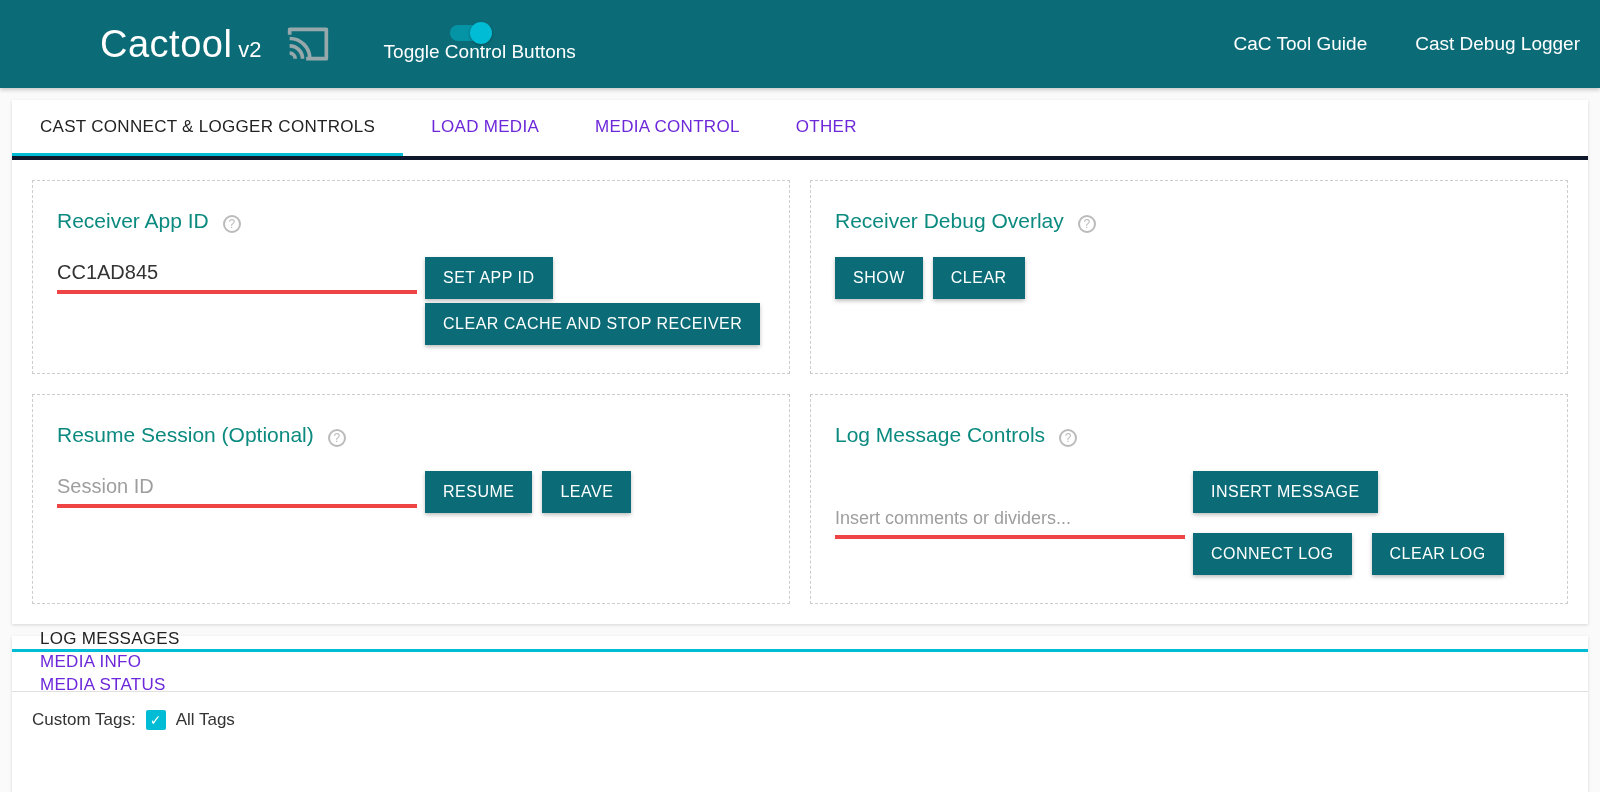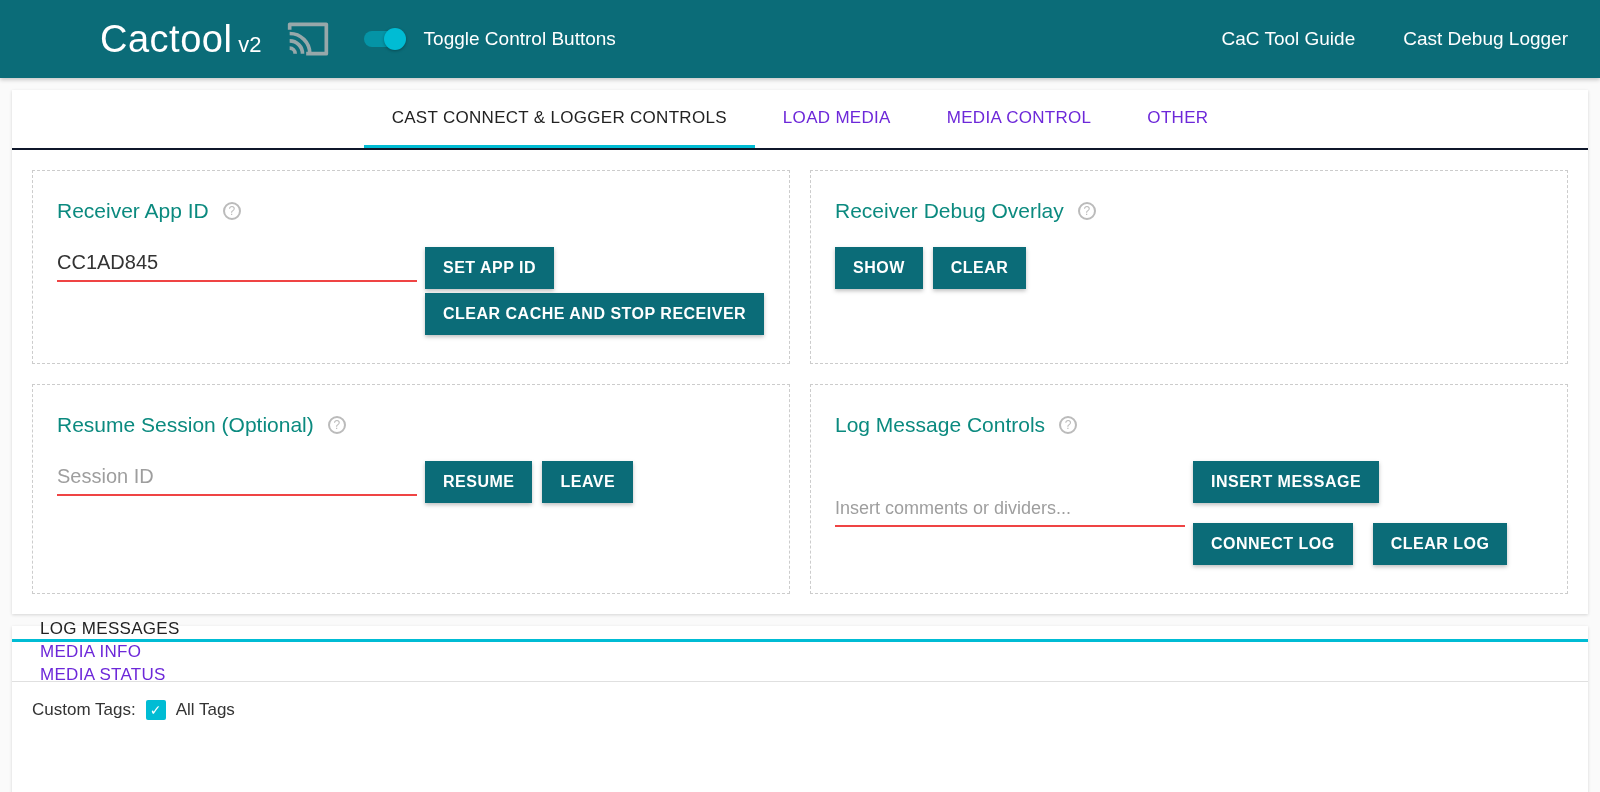--- a/index.html
+++ b/index.html
@@ -4,41 +4,42 @@
 <style>
   * { box-sizing: border-box; margin: 0; padding: 0; }
   body {
     font-family: "Helvetica Neue", Arial, sans-serif;
     background: #fafafa;
     color: #333;
     width: 1600px;
   }
   .header {
     background: #0b6c78;
-    height: 78px;
+    height: 88px;
     display: flex;
     align-items: center;
-    padding: 0 32px 0 100px;
+    padding: 0 20px 0 100px;
     box-shadow: 0 2px 4px rgba(0,0,0,0.2);
   }
   .logo {
     display: flex;
     align-items: baseline;
     color: #fff;
   }
   .logo-main { font-size: 38px; font-weight: 400; letter-spacing: 0.5px; }
   .logo-sub { font-size: 22px; margin-left: 6px; }
   .cast-icon {
     width: 56px; height: 44px;
     margin-left: 18px;
     margin-right: 20px;
   }
   .toggle-wrap {
     display: flex; align-items: center;
     margin-left: 8px;
+    flex-direction: column;
   }
   .toggle {
     width: 40px; height: 16px;
     background: rgba(0,188,212,0.5);
     border-radius: 10px;
     position: relative;
     cursor: pointer;
   }
   .toggle-knob {
     width: 22px; height: 22px;
@@ -60,22 +61,21 @@
     margin-left: 48px;
     cursor: pointer;
   }
   .panel {
     background: #fff;
     margin: 12px;
     box-shadow: 0 1px 3px rgba(0,0,0,0.15);
   }
   .tabs {
     display: flex;
-    justify-content: center;
-    border-bottom: 2px solid #0f172a;
+    border-bottom: 4px solid #0f172a;
     height: 60px;
   }
   .tab {
     padding: 0 28px;
     display: flex;
     align-items: center;
     font-size: 17px;
     letter-spacing: 0.3px;
     color: #6d28d9;
     cursor: pointer;
@@ -97,21 +97,21 @@
     padding: 28px 24px;
     min-height: 160px;
     position: relative;
   }
   .card-title {
     color: #0b8a7f;
     font-size: 21px;
     font-weight: 400;
     margin-bottom: 24px;
     display: flex;
-    align-items: center;
+    align-items: flex-end;
   }
   .help-icon {
     width: 18px; height: 18px;
     border: 2px solid #bbb;
     border-radius: 50%;
     color: #bbb;
     font-size: 12px;
     display: inline-flex;
     align-items: center; justify-content: center;
     margin-left: 14px;
@@ -124,35 +124,35 @@
   .input-wrap { flex: 0 0 360px; }
   .input-label {
     color: #00bcd4;
     font-size: 14px;
     margin-bottom: 2px;
     display: block;
   }
   .text-input {
     width: 100%;
     border: none;
-    border-bottom: 2px solid #ef4444;
+    border-bottom: 4px solid #ef4444;
     font-size: 20px;
     padding: 4px 0 6px 0;
     outline: none;
     background: transparent;
     color: #333;
   }
   .text-input::placeholder { color: #9e9e9e; }
   .btn {
     background: #0b6c78;
     color: #fff;
     border: none;
     padding: 12px 18px;
     font-size: 16px;
-    font-weight: 700;
+    font-weight: 400;
     letter-spacing: 0.5px;
     cursor: pointer;
     box-shadow: 0 2px 4px rgba(0,0,0,0.25);
     white-space: nowrap;
   }
   .btn-col { display: flex; flex-direction: column; gap: 4px; align-items: flex-start; }
   .btn-row { display: flex; gap: 10px; flex-wrap: wrap; }
   .log-msg-row { display:flex; align-items:flex-start; gap:8px; }
   .log-msg-row .text-input { font-size:18px; }
   .log-msg-btns { display:flex; flex-wrap:wrap; gap:20px; max-width:360px; }

